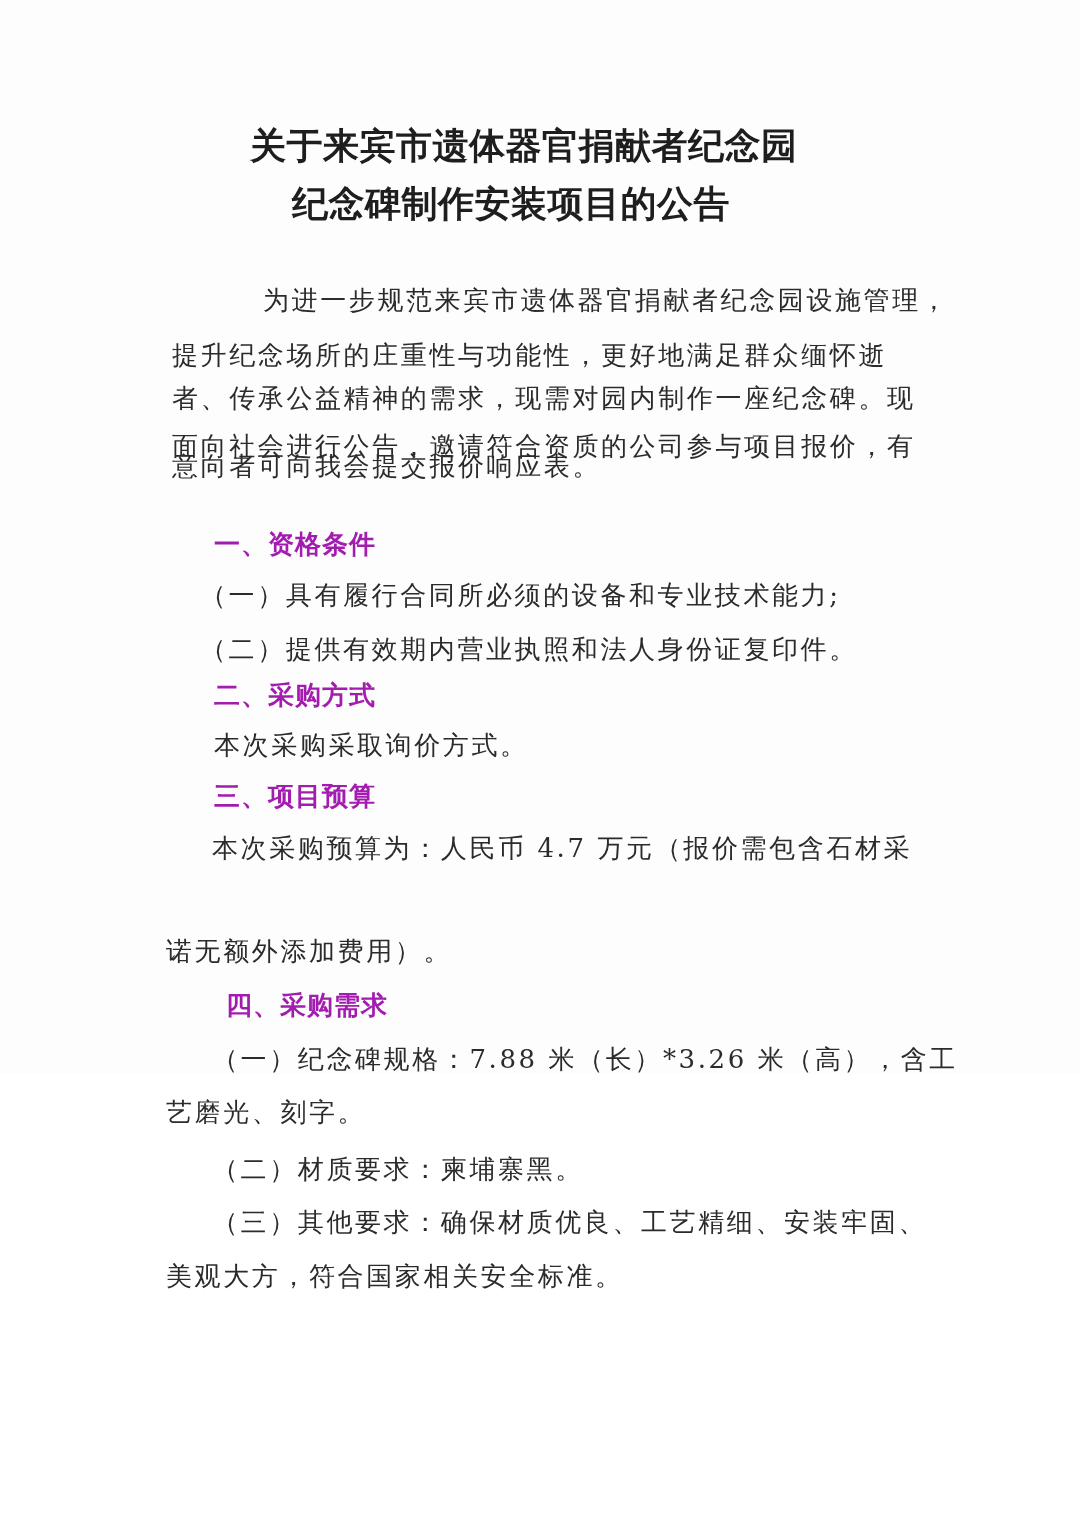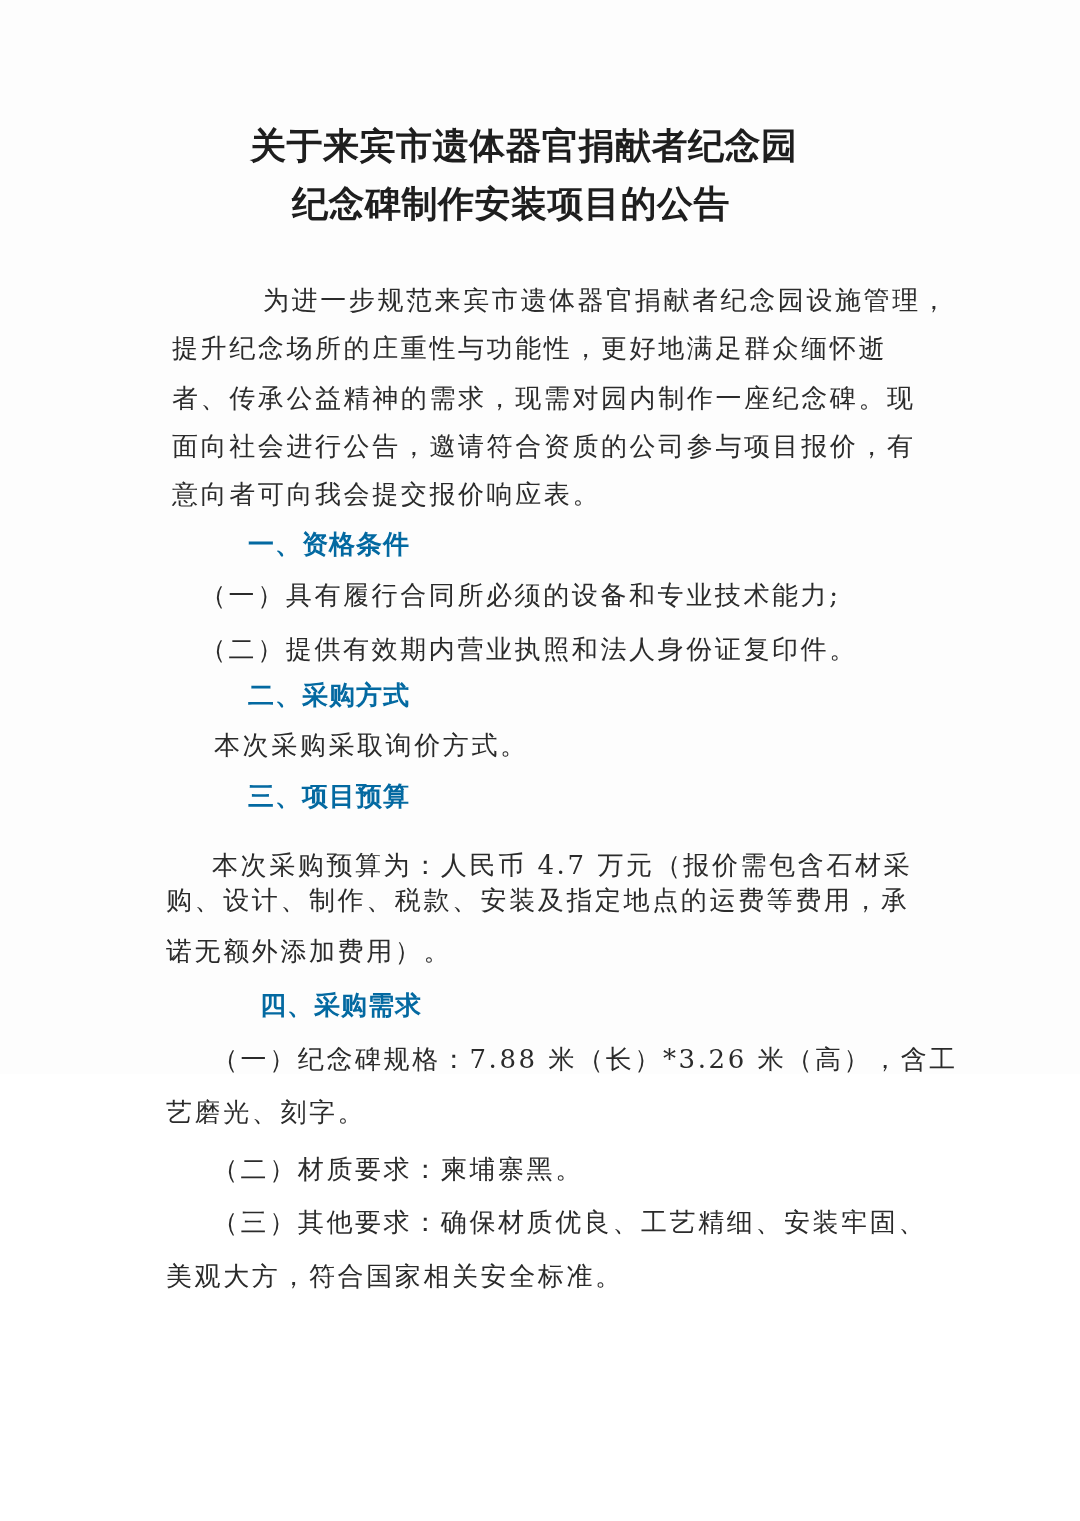--- a/index.html
+++ b/index.html
@@ -3,46 +3,45 @@
 <meta charset="utf-8">
 <style>
   html, body { margin: 0; padding: 0; background: #ffffff; }
   body { width: 1080px; height: 1521px; position: relative; overflow: hidden;
          font-family: "DejaVu Serif", "Liberation Serif", serif; color: #2a2a2a; }
   .page { position: absolute; left: 0; top: 0; width: 1080px; height: 1074px; background: #fdfdfd; }
   .title { position: absolute; font-family: "DejaVu Sans", "Liberation Sans", sans-serif;
            font-weight: bold; font-size: 36px; color: #1e1e1e; white-space: nowrap; letter-spacing: 0.5px; }
   .line { position: absolute; font-size: 26px; white-space: nowrap; letter-spacing: 2.6px; color: #2b2b2b; }
   .heading { position: absolute; font-family: "DejaVu Sans", "Liberation Sans", sans-serif;
-             font-weight: bold; font-size: 26px; white-space: nowrap; color: #0369a1; letter-spacing: 1px; margin-left: 34px; }
+             font-weight: bold; font-size: 26px; white-space: nowrap; color: #a21caf; letter-spacing: 1px; }
 </style>
 </head>
 <body>
 
 <div class="page">
 
   <div class="title" style="left:250px; top:122px;">关于来宾市遗体器官捐献者纪念园</div>
   <div class="title" style="left:292px; top:180px;">纪念碑制作安装项目的公告</div>
 
   <div class="line" style="left:232px; top:283px;margin-left:31px;">为进一步规范来宾市遗体器官捐献者纪念园设施管理，</div>
-  <div class="line" style="left:172px; top:331px;text-align:right;">提升纪念场所的庄重性与功能性，更好地满足群众缅怀逝</div>
+  <div class="line" style="left:172px; top:338px;text-align:right;">提升纪念场所的庄重性与功能性，更好地满足群众缅怀逝</div>
   <div class="line" style="left:172px; top:381px;text-align:right;">者、传承公益精神的需求，现需对园内制作一座纪念碑。现</div>
   <div class="line" style="left:172px; top:429px;">面向社会进行公告，邀请符合资质的公司参与项目报价，有</div>
-  <div class="line" style="left:172px; top:477px;">意向者可向我会提交报价响应表。</div>
+  <div class="line" style="left:172px; top:449px;">意向者可向我会提交报价响应表。</div>
 
   <div class="heading" style="left:214px; top:527px;">一、资格条件</div>
   <div class="line" style="left:200px; top:578px;">（一）具有履行合同所必须的设备和专业技术能力;</div>
   <div class="line" style="left:200px; top:632px;">（二）提供有效期内营业执照和法人身份证复印件。</div>
 
   <div class="heading" style="left:214px; top:678px;">二、采购方式</div>
   <div class="line" style="left:214px; top:728px;">本次采购采取询价方式。</div>
 
   <div class="heading" style="left:214px; top:779px;">三、项目预算</div>
-  <div class="line" style="left:212px; top:848px;">本次采购预算为：人民币 4.7 万元（报价需包含石材采</div>
-  <div class="line" style="left:166px; top:883px;">购、设计、制作、税款、安装及指定地点的运费等费用，承</div>
+  <div class="line" style="left:212px; top:831px;">本次采购预算为：人民币 4.7 万元（报价需包含石材采</div>
   <div class="line" style="left:166px; top:934px;">诺无额外添加费用）。</div>
 
   <div class="heading" style="left:226px; top:988px;">四、采购需求</div>
   <div class="line" style="left:212px; top:1042px;">（一）纪念碑规格：7.88 米（长）*3.26 米（高），含工</div>
   <div class="line" style="left:166px; top:1095px;">艺磨光、刻字。</div>
   <div class="line" style="left:212px; top:1152px;">（二）材质要求：柬埔寨黑。</div>
   <div class="line" style="left:212px; top:1205px;">（三）其他要求：确保材质优良、工艺精细、安装牢固、</div>
   <div class="line" style="left:166px; top:1259px;">美观大方，符合国家相关安全标准。</div>
 
 </div>

